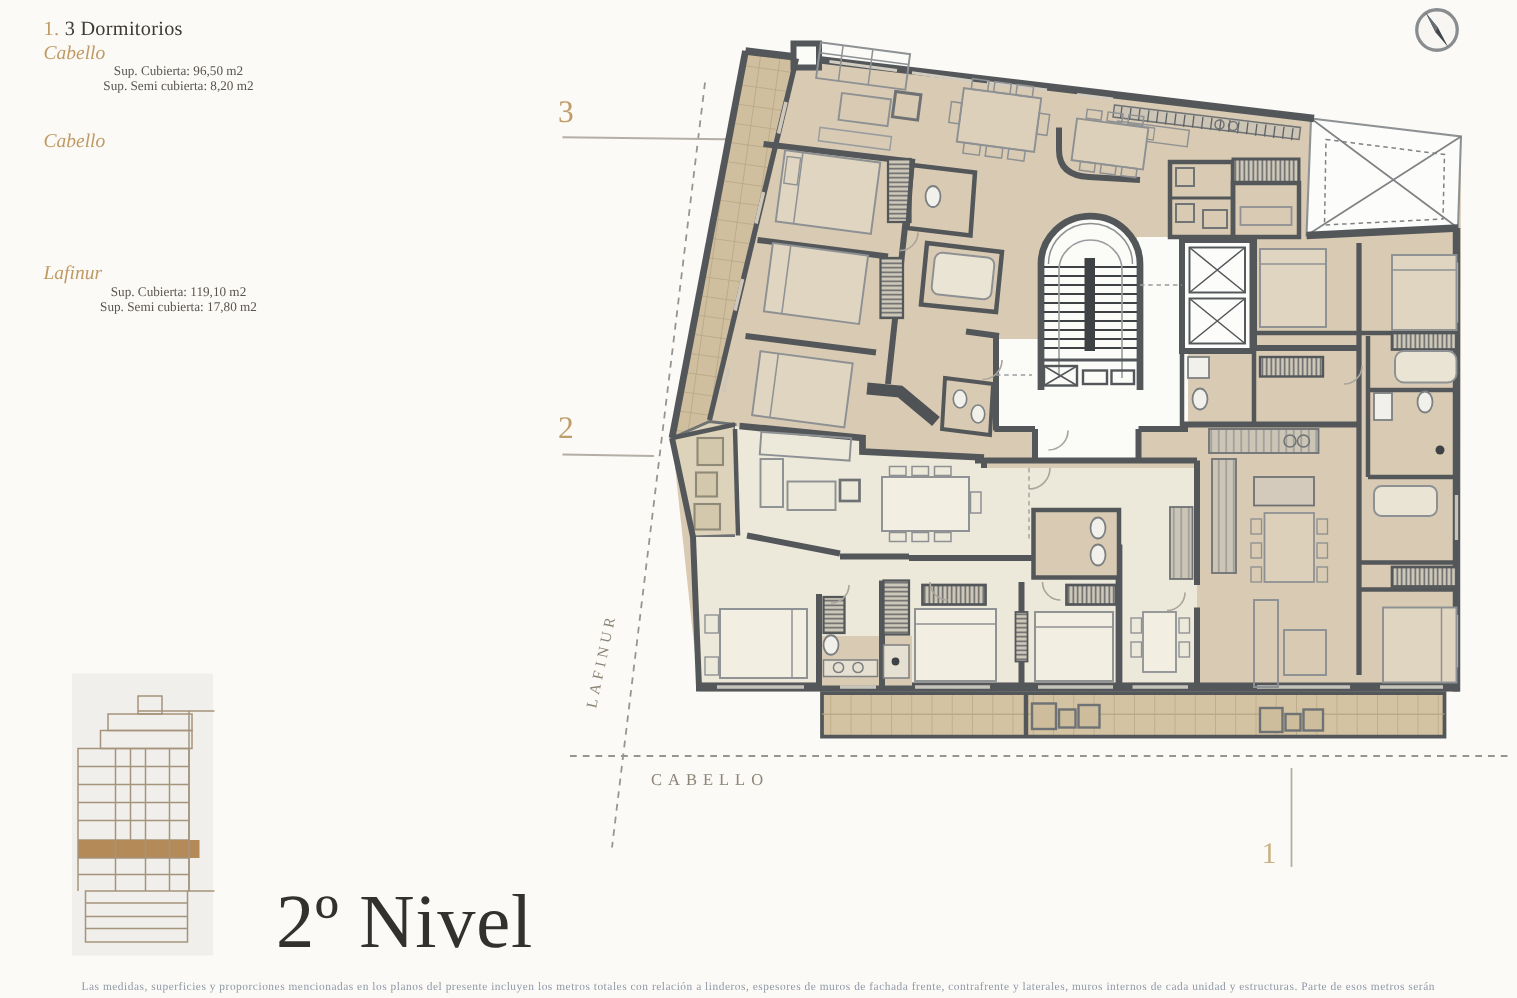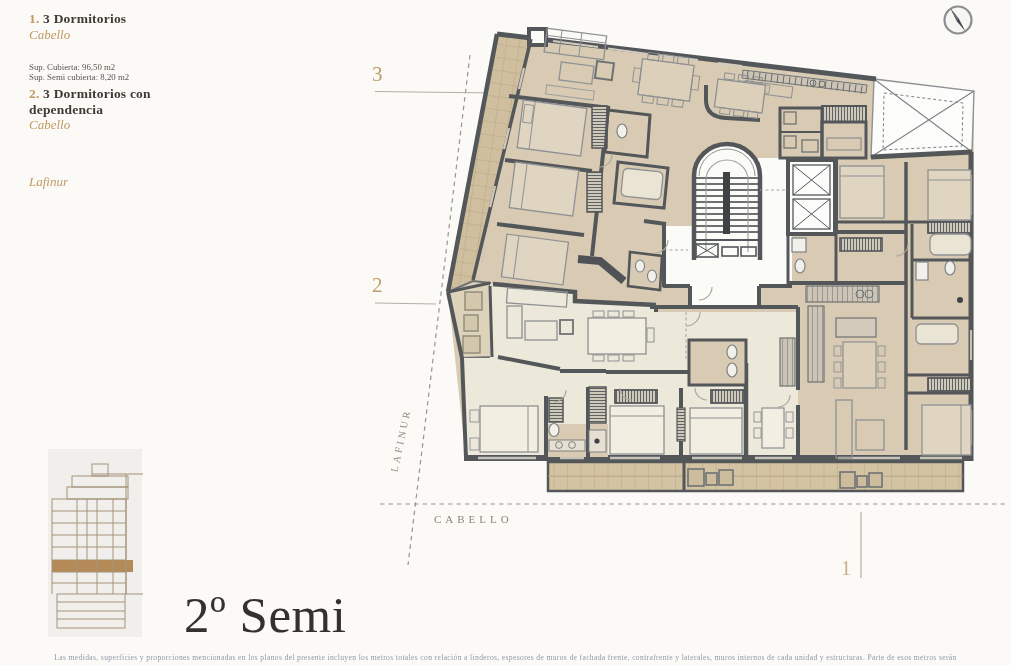--- a/index.html
+++ b/index.html
@@ -1,41 +1,41 @@
 <!DOCTYPE html>
 <html><head>
 <meta charset="utf-8">
 <style>
   html,body{margin:0;padding:0;}
   body{width:1011px;height:665px;background:#fbfaf7;filter:blur(0.38px);font-family:"Liberation Serif",serif;overflow:hidden;position:relative;}
   .abs{position:absolute;}
   .gold{color:#bf9a62;}
-  .legend h3{font-size:13.5px;font-weight:bold;color:#3e3a35;margin:0;line-height:15.5px;letter-spacing:.2px;}
+  .legend h3{font-size:13.5px;font-weight:normal;color:#3e3a35;margin:0;line-height:15.5px;letter-spacing:.2px;}
   .legend .nm{font-size:13px;font-style:italic;color:#c09a62;line-height:15px;}
-  .legend .sup{font-size:8.8px;color:#5a5550;line-height:10px;margin-top:20px;}
+  .legend .sup{font-size:8.8px;color:#5a5550;line-height:10px;margin-top:0;text-align:center;}
 </style>
 </head>
 <body>
 
 <div class="abs legend" style="left:29px;top:11px;width:180px;">
   <h3><span class="gold">1.</span> 3 Dormitorios</h3>
   <div class="nm">Cabello</div>
   <div class="sup">Sup. Cubierta: 96,50 m2<br>Sup. Semi cubierta: 8,20 m2</div>
 </div>
 
 <div class="abs legend" style="left:29px;top:86px;width:180px;">
-  <h3><span class="gold">2.</span> 3 Dormitorios con dependencia</h3>
   <div class="nm">Cabello</div>
 </div>
 
 <div class="abs legend" style="left:29px;top:174px;width:180px;">
   <div class="nm">Lafinur</div>
+  <div class="sup">Sup. Cubierta: 119,10 m2<br>Sup. Semi cubierta: 17,80 m2</div>
 </div>
 
-<div class="abs" style="left:184px;top:586px;font-size:51px;color:#33312e;letter-spacing:0.5px;">2º Semi</div>
+<div class="abs" style="left:184px;top:586px;font-size:51px;color:#33312e;letter-spacing:0.5px;">2º Nivel</div>
 
 <div class="abs" style="left:0;top:653px;width:1011px;text-align:center;font-size:7.6px;color:#8f99a6;letter-spacing:0.35px;font-family:'Liberation Serif',serif;">Las medidas, superficies y proporciones mencionadas en los planos del presente incluyen los metros totales con relación a linderos, espesores de muros de fachada frente, contrafrente y laterales, muros internos de cada unidad y estructuras. Parte de esos metros serán</div>
 
 <svg class="abs" style="left:0;top:0;" width="1011" height="665" viewBox="0 0 1011 665">
 <defs>
   <pattern id="tileTerr" width="13" height="13" patternUnits="userSpaceOnUse" patternTransform="rotate(8)">
     <rect width="13" height="13" fill="#cfbf9f"></rect>
     <path d="M0,0H13M0,0V13" stroke="#b7a583" stroke-width="1" fill="none"></path>
   </pattern>
   <pattern id="tileBal" width="13.5" height="14" patternUnits="userSpaceOnUse">

